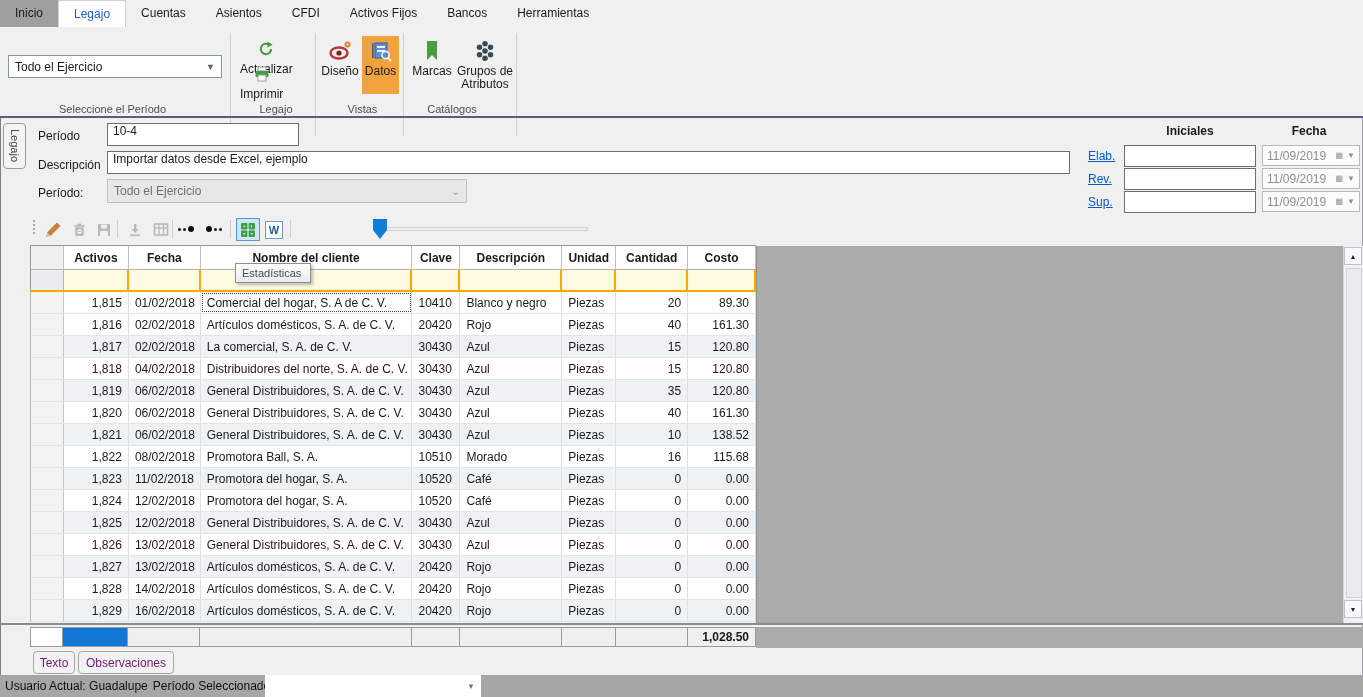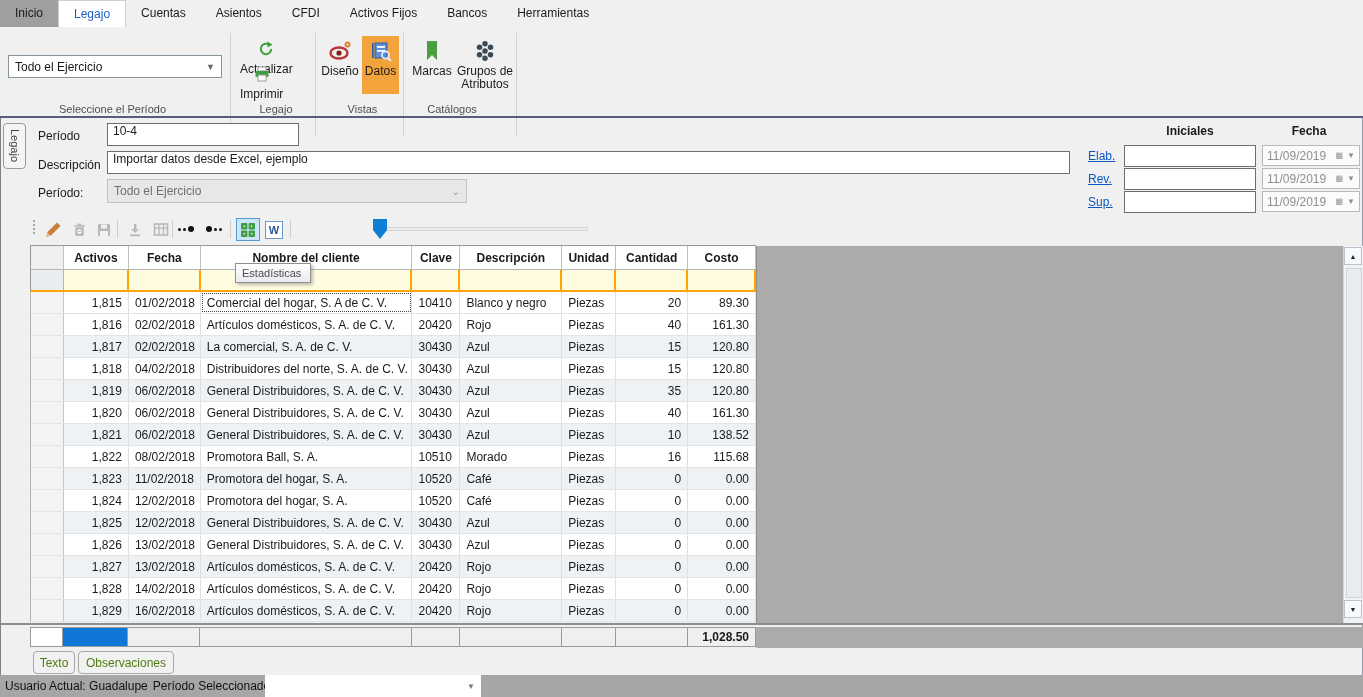--- a/index.html
+++ b/index.html
@@ -98,21 +98,21 @@
   .sthumb { position:absolute; left:2px; top:22px; width:16px; height:330px; background:#e9ebef; border:1px solid #d0d4da; }
 
   
   .tooltip { position:absolute; left:235px; top:263px; width:76px; height:20px;
              background:linear-gradient(#ffffff,#e9ebf2); border:1px solid #8f8f8f;
              box-shadow:2px 2px 3px rgba(0,0,0,.25); font-size:11px; color:#4a4a4a;
              display:flex; align-items:center; padding-left:6px; z-index:6; }
 
   
   .btab { position:absolute; top:651px; height:23px; background:#f2f2f2; border:1px solid #a8a8a8;
-          border-radius:4px; display:flex; align-items:center; justify-content:center; color:#4d7c0f; }
+          border-radius:4px; display:flex; align-items:center; justify-content:center; color:#701a75; }
   .statusbar { position:absolute; left:0; top:675px; width:1363px; height:22px; background:#a6a6a6;
                display:flex; align-items:center; }
   .statusbar .stext { margin-left:5px; color:#111; }
   .scombo { position:absolute; left:265px; top:675px; width:216px; height:22px; background:#fff;
             display:flex; align-items:center; }
   .scombo .arrow { margin-left:auto; margin-right:6px; color:#777; font-size:8px; }
 
   svg { display:block; }
 </style>
 </head>

